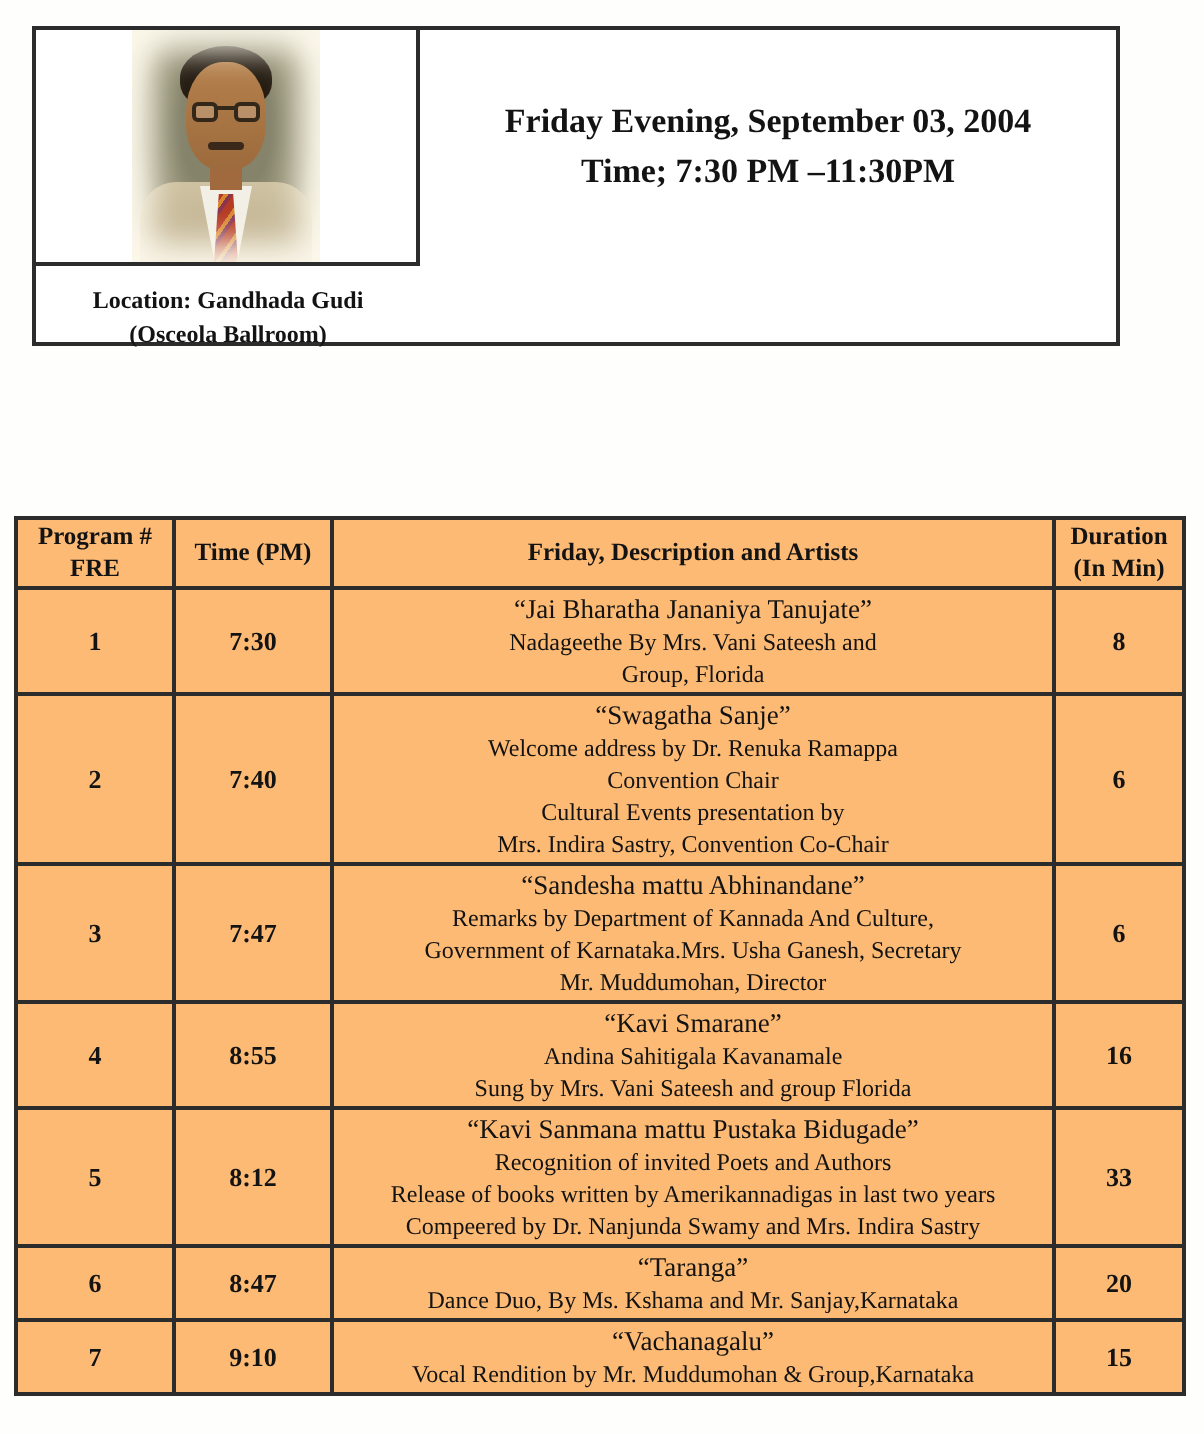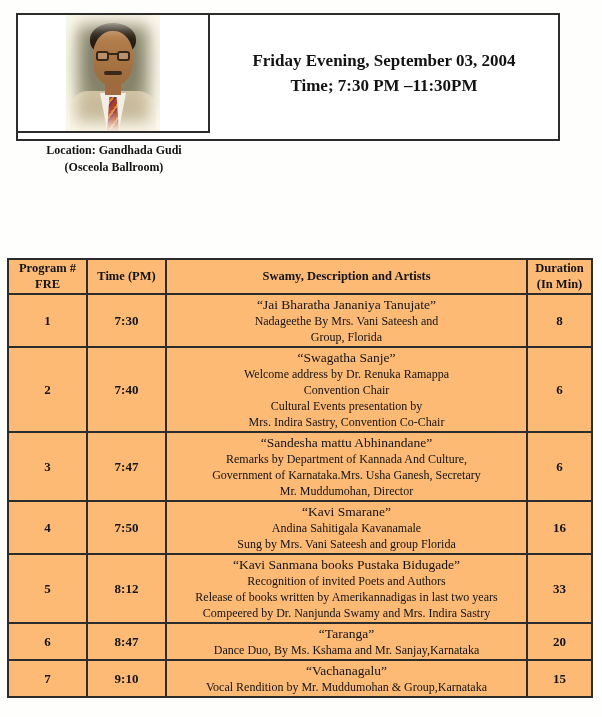--- a/index.html
+++ b/index.html
@@ -7,21 +7,21 @@
     width: 602px; height: 717px;
     background: #ffffff;
     font-family: "Liberation Serif", serif;
     color: #131313;
   }
   .page { position: relative; width: 602px; height: 717px; background: #fefefdff; overflow: hidden; }
 
   
   .header-box {
     position: absolute; left: 16px; top: 13px;
-    width: 544px; height: 128px;
+    width: 544px; height: 160px;
     border: 2px solid #2c2c2c;
     box-sizing: border-box;
     display: grid;
     grid-template-columns: 192px 1fr;
     grid-template-rows: 1fr 53px;
     background: #fff;
   }
   .photo-cell {
     border-right: 2px solid #2c2c2c;
     display: flex; align-items: center; justify-content: center;
@@ -156,21 +156,21 @@
       <col class="c-num">
         <col class="c-time">
         <col class="c-title">
         <col class="c-dur">
     </colgroup>
     <thead>
       <tr>
         <th>Program #
 FRE</th>
         <th>Time (PM)</th>
-        <th>Swamy, Description and Artists</th>
+        <th>Friday, Description and Artists</th>
         <th>Duration
 (In Min)</th>
       </tr>
     </thead>
     <tbody>
       <tr>
         <td class="c-center">1</td>
         <td class="c-center">7:30</td>
         <td class="title-cell">
           <div class="event-title">“Jai Bharatha Jananiya Tanujate”</div>
@@ -197,33 +197,33 @@
         <td class="title-cell">
           <div class="event-title">“Sandesha mattu Abhinandane”</div>
           <div class="event-desc">Remarks by Department of Kannada And Culture,
 Government of Karnataka.Mrs. Usha Ganesh, Secretary
 Mr. Muddumohan, Director</div>
         </td>
         <td class="c-center">6</td>
       </tr>
       <tr>
         <td class="c-center">4</td>
-        <td class="c-center">7:50</td>
+        <td class="c-center">8:55</td>
         <td class="title-cell">
           <div class="event-title">“Kavi Smarane”</div>
           <div class="event-desc">Andina Sahitigala Kavanamale
 Sung by Mrs. Vani Sateesh and group Florida</div>
         </td>
         <td class="c-center">16</td>
       </tr>
       <tr>
         <td class="c-center">5</td>
         <td class="c-center">8:12</td>
         <td class="title-cell">
-          <div class="event-title">“Kavi Sanmana books Pustaka Bidugade”</div>
+          <div class="event-title">“Kavi Sanmana mattu Pustaka Bidugade”</div>
           <div class="event-desc">Recognition of invited Poets and Authors
 Release of books written by Amerikannadigas in last two years
 Compeered by Dr. Nanjunda Swamy and Mrs. Indira Sastry</div>
         </td>
         <td class="c-center">33</td>
       </tr>
       <tr>
         <td class="c-center">6</td>
         <td class="c-center">8:47</td>
         <td class="title-cell">

